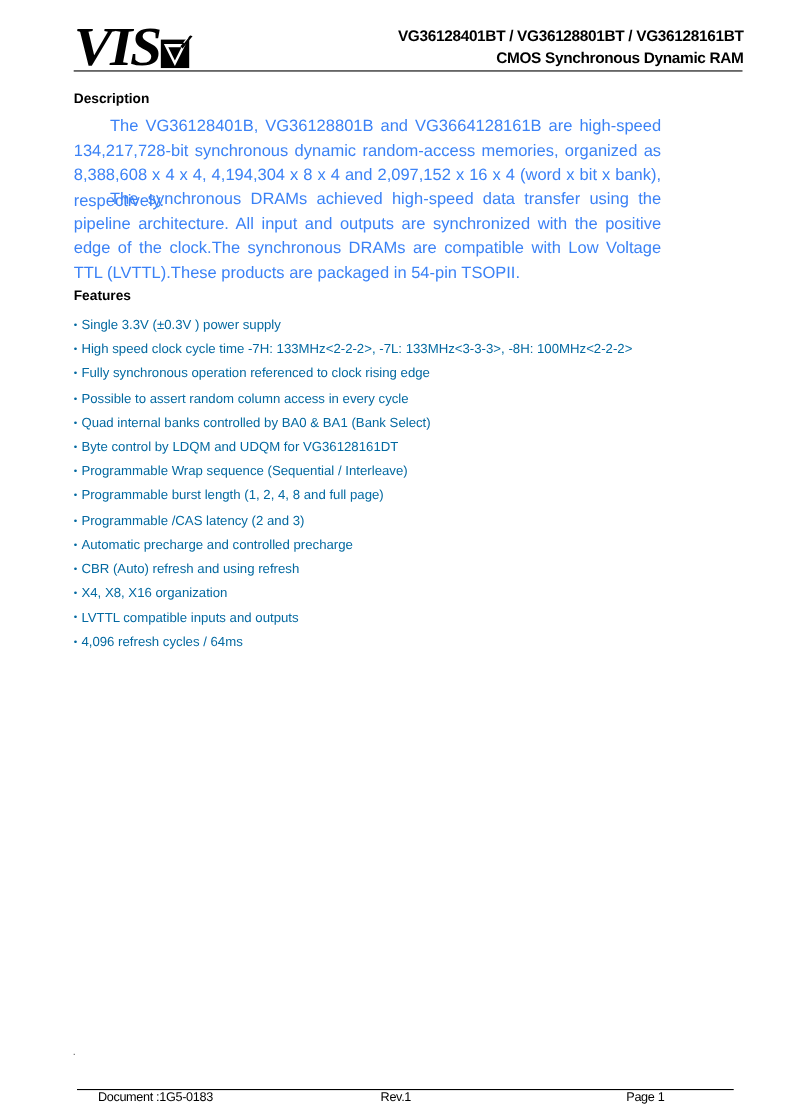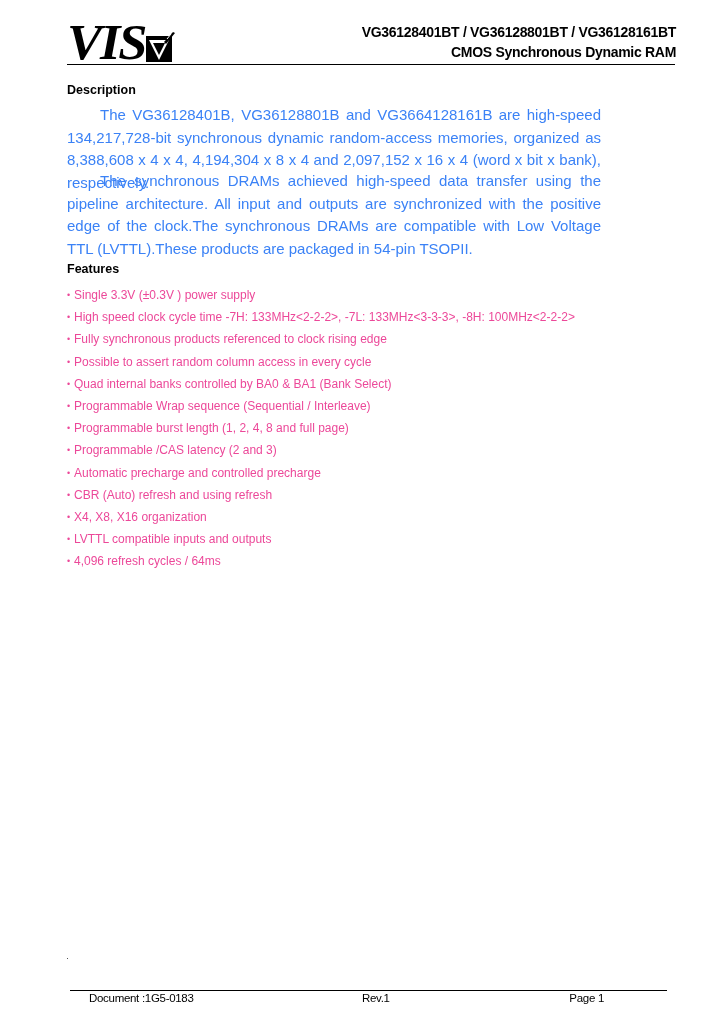--- a/index.html
+++ b/index.html
@@ -78,21 +78,21 @@
       width: 33px;
     }
     .features {
       position: absolute;
       left: 67px;
       top: 284px;
       margin: 0;
       padding: 0;
       list-style: none;
       font-size: 12px;
-      color: #ec4899;
+      color: #0369a1;
     }
     .features li {
       height: 22.2px;
       line-height: 22.2px;
       white-space: nowrap;
     }
     .features .bullet {
       display: inline-block;
       width: 7px;
       font-size: 9px;
@@ -116,21 +116,21 @@
     .footer {
       position: absolute;
       top: 992px;
       left: 70px;
       width: 597px;
       font-size: 11.5px;
       letter-spacing: -0.3px;
       height: 16px;
     }
     .footer .doc { position: absolute; left: 19px; }
-    .footer .rev { position: absolute; left: 276px; margin-left: 16px; }
+    .footer .rev { position: absolute; left: 276px; }
     .footer .page { position: absolute; right: 63px; }
   </style>
 </head>
 <body>
 
 <div class="logo">
   <span class="logo-text">VIS</span>
   <svg class="logo-mark" viewBox="0 0 30 30">
     <rect x="0" y="4" width="26" height="26" fill="#000"></rect>
     <polygon points="3,8 23,8 13,28" fill="#fff"></polygon>
@@ -155,23 +155,24 @@
 
 <div class="para" style="top:170px;">
   <span class="indent"></span><span>The synchronous DRAMs achieved high-speed data transfer using the pipeline architecture. All input and outputs are synchronized with the positive edge of the clock.The synchronous DRAMs are compatible with Low Voltage TTL (LVTTL).These products are packaged in 54-pin TSOPII.</span>
 </div>
 
 <div class="section-title" style="top:262px;">Features</div>
 
 <ul class="features">
   <li><span class="bullet">•</span><span>Single 3.3V (±0.3V ) power supply</span></li>
   <li><span class="bullet">•</span><span>High speed clock cycle time  -7H: 133MHz&lt;2-2-2&gt;, -7L: 133MHz&lt;3-3-3&gt;, -8H: 100MHz&lt;2-2-2&gt;</span></li>
-  <li><span class="bullet">•</span><span>Fully synchronous products referenced to clock rising edge</span></li>
+  <li><span class="bullet">•</span><span>Fully synchronous operation referenced to clock rising edge</span></li>
   <li><span class="bullet">•</span><span>Possible to assert random column access in every cycle</span></li>
   <li><span class="bullet">•</span><span>Quad internal banks controlled by BA0 &amp; BA1 (Bank Select)</span></li>
+  <li><span class="bullet">•</span><span>Byte control by LDQM and UDQM for VG36128161DT</span></li>
   <li><span class="bullet">•</span><span>Programmable Wrap sequence (Sequential / Interleave)</span></li>
   <li><span class="bullet">•</span><span>Programmable burst length (1, 2, 4, 8 and full page)</span></li>
   <li><span class="bullet">•</span><span>Programmable /CAS latency (2 and 3)</span></li>
   <li><span class="bullet">•</span><span>Automatic precharge and controlled precharge</span></li>
   <li><span class="bullet">•</span><span>CBR (Auto) refresh and using refresh</span></li>
   <li><span class="bullet">•</span><span>X4, X8, X16  organization</span></li>
   <li><span class="bullet">•</span><span>LVTTL compatible inputs and outputs</span></li>
   <li><span class="bullet">•</span><span>4,096 refresh cycles / 64ms</span></li>
 </ul>
 

